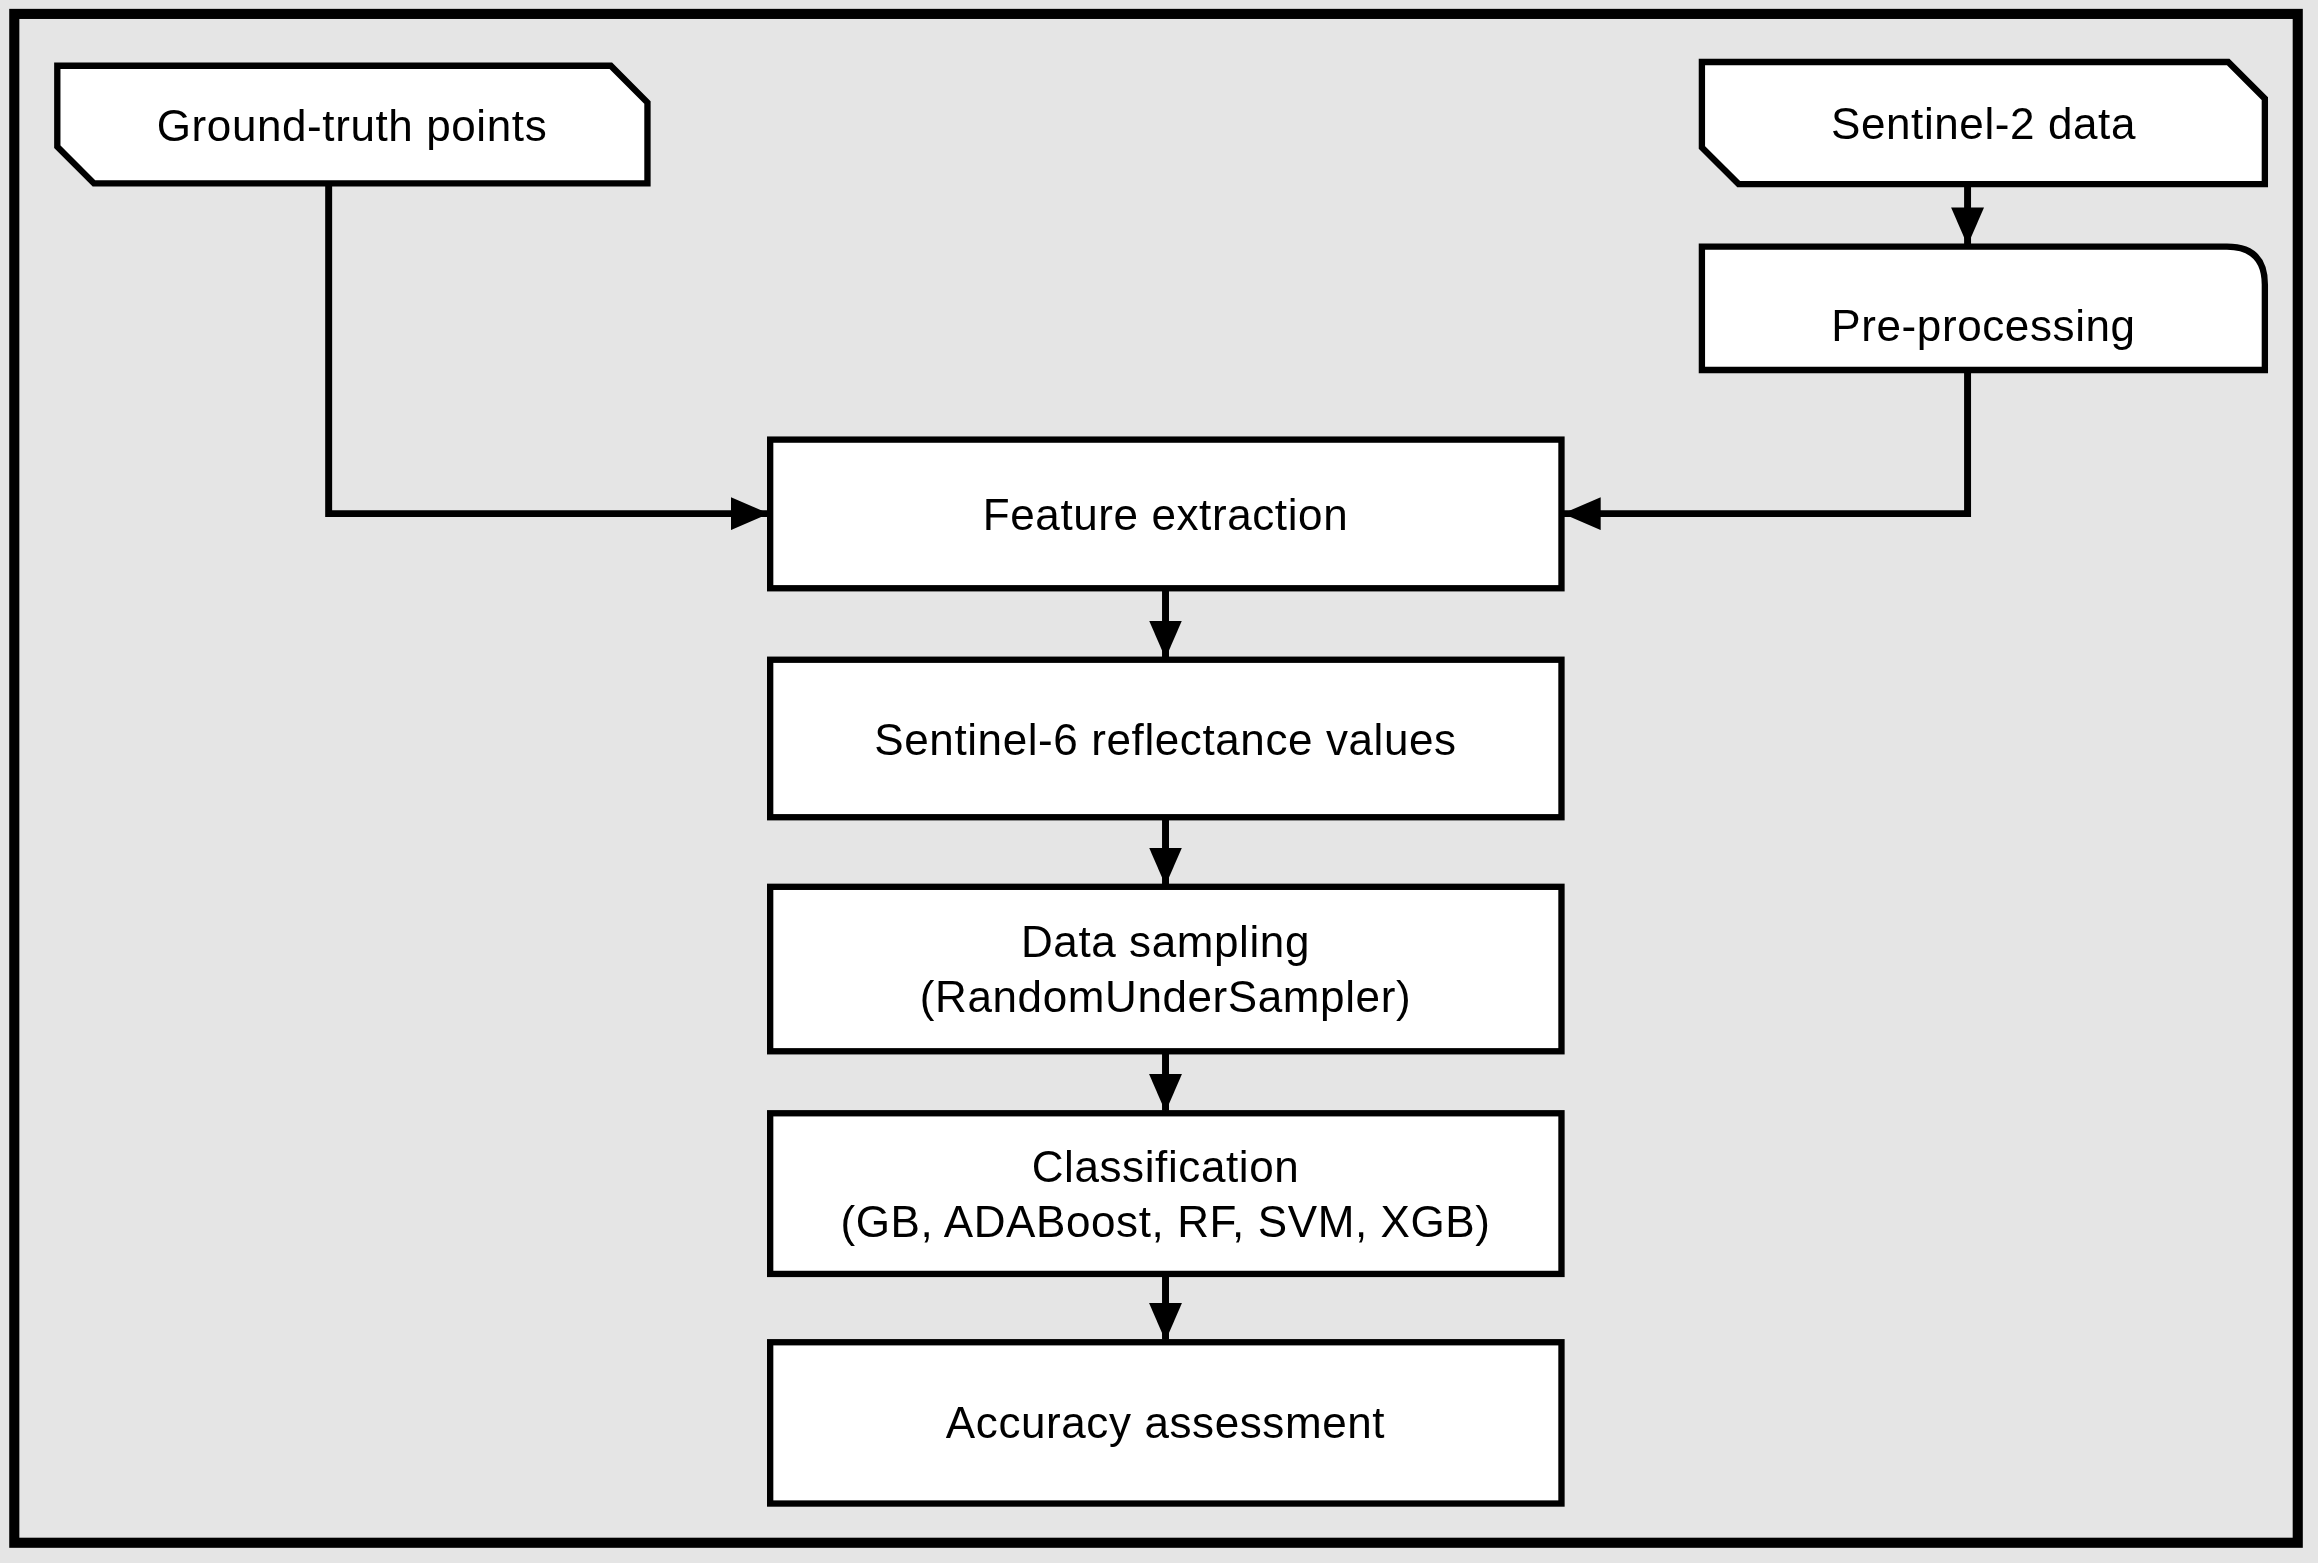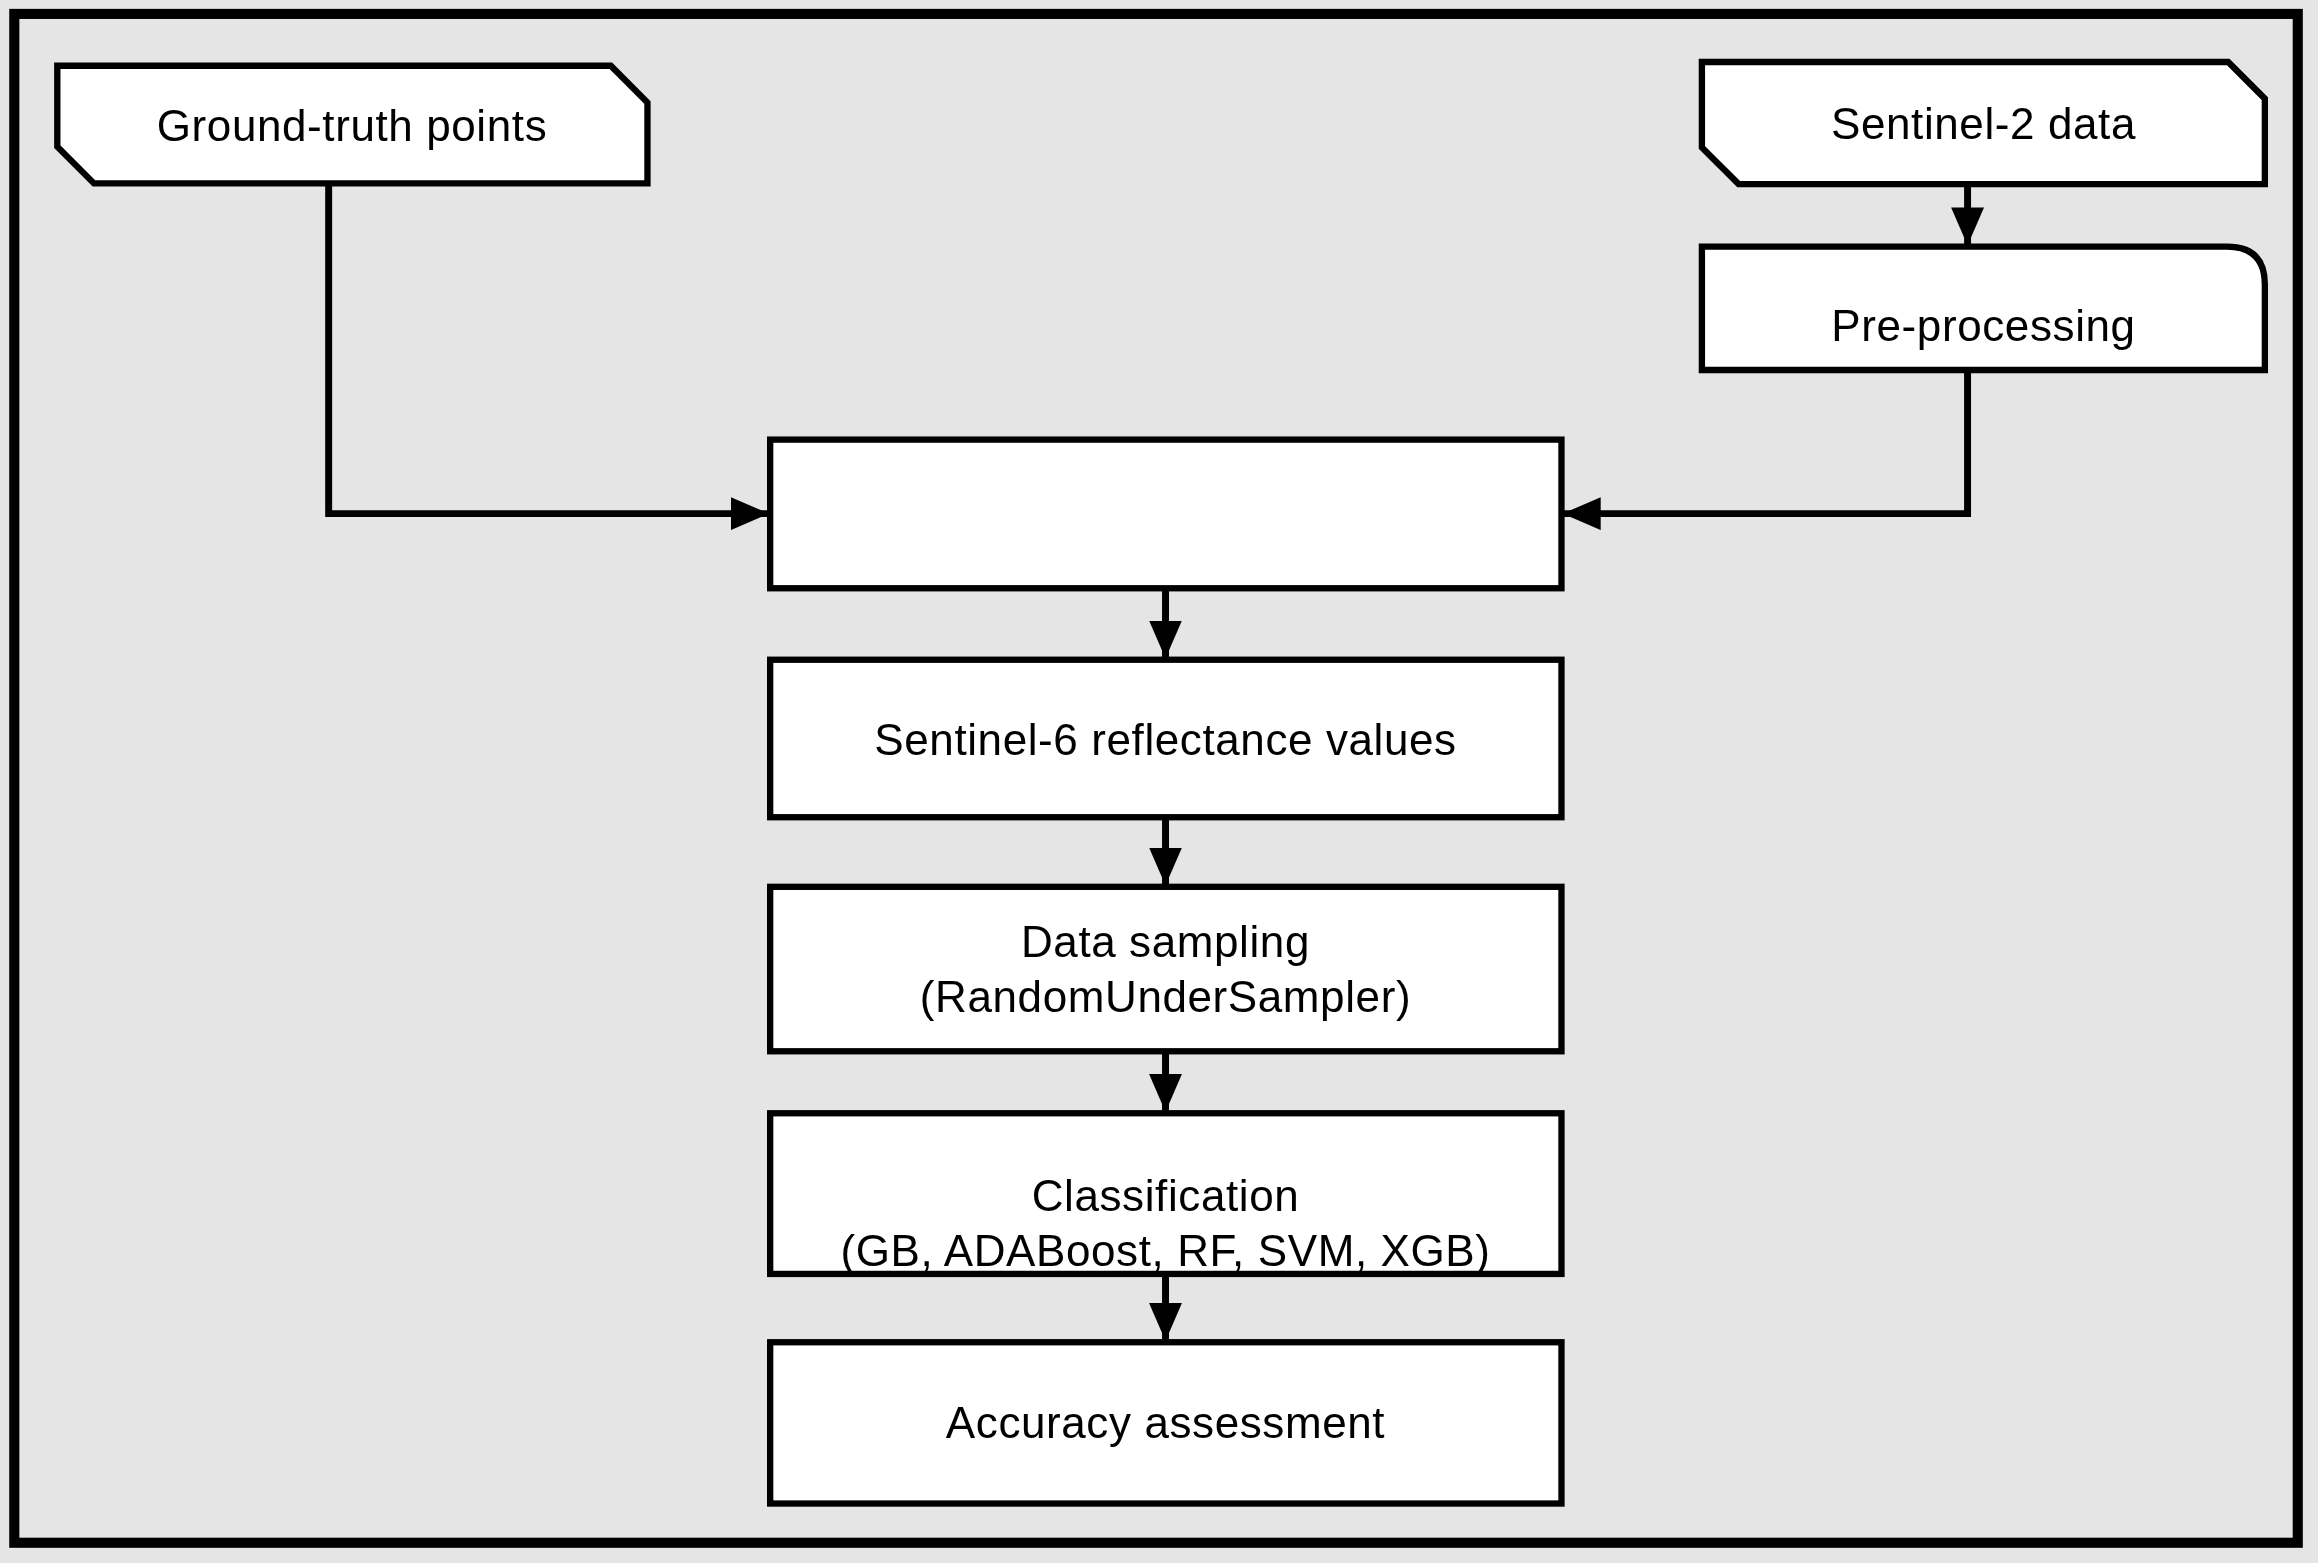--- a/index.html
+++ b/index.html
@@ -75,25 +75,26 @@
     <line x1="1842" y1="1662" x2="1842" y2="1756" stroke="#000000" stroke-width="11" marker-end="url(#arrow)"></line>
     <line x1="1842" y1="2014" x2="1842" y2="2118" stroke="#000000" stroke-width="11" marker-end="url(#arrow)"></line>
   </svg>
 
   <div class="lbl" style="left:57px;  top:66px;  width:590px;  height:118px;">Ground-truth points</div>
 
   <div class="lbl" style="left:1702px; top:62px;   width:563px;  height:122px;">Sentinel-2 data</div>
 
   <div class="lbl" style="left:1702px; top:264px;  width:563px;  height:123px;">Pre-processing</div>
 
+  <div class="lbl" style="left:770px; top:440px;  width:791px; height:149px;">Feature extraction</div>
 
   <div class="lbl" style="left:770px; top:660px; width:791px; height:158px;">Sentinel-6 reflectance values</div>
 
   <div class="lbl" style="left:770px; top:887px; width:791px; height:164px;text-align:center;">Data sampling
 (RandomUnderSampler)</div>
 
-  <div class="lbl" style="left:770px; top:1142px; width:791px; height:161px;text-align:center;">Classification
+  <div class="lbl" style="left:770px; top:1113px; width:791px; height:161px;text-align:center;">Classification
 (GB, ADABoost, RF, SVM, XGB)</div>
 
   <div class="lbl" style="left:770px; top:1342px; width:791px; height:161px;">Accuracy assessment</div>
 
 </div>
 
 
 </body></html>

